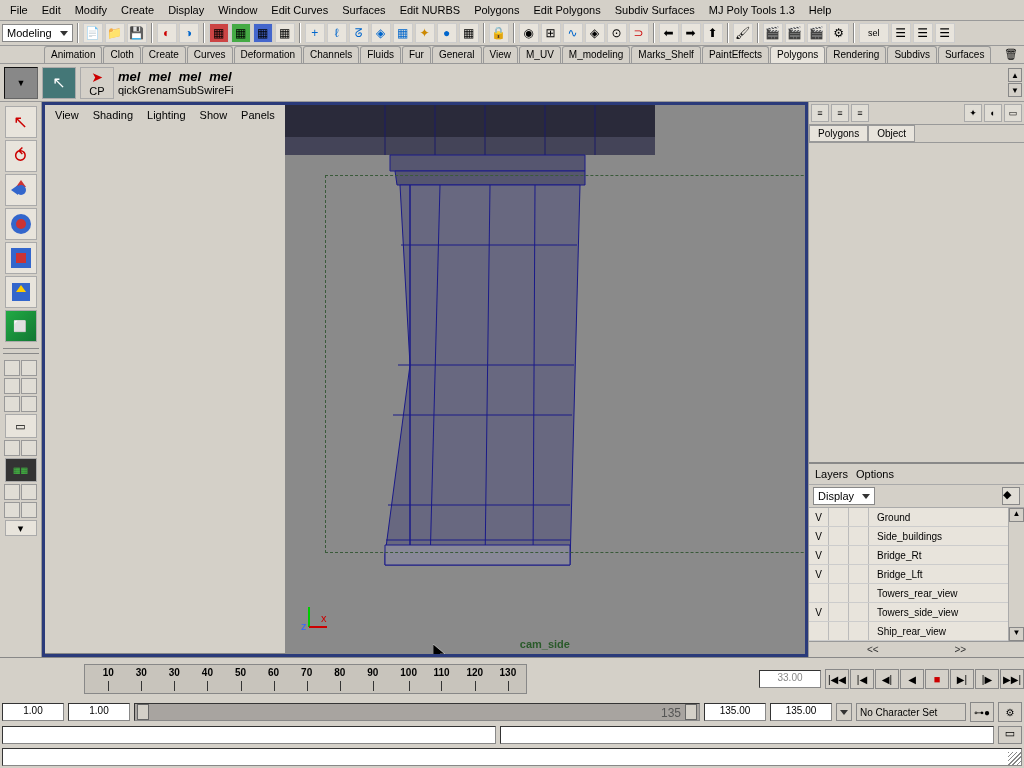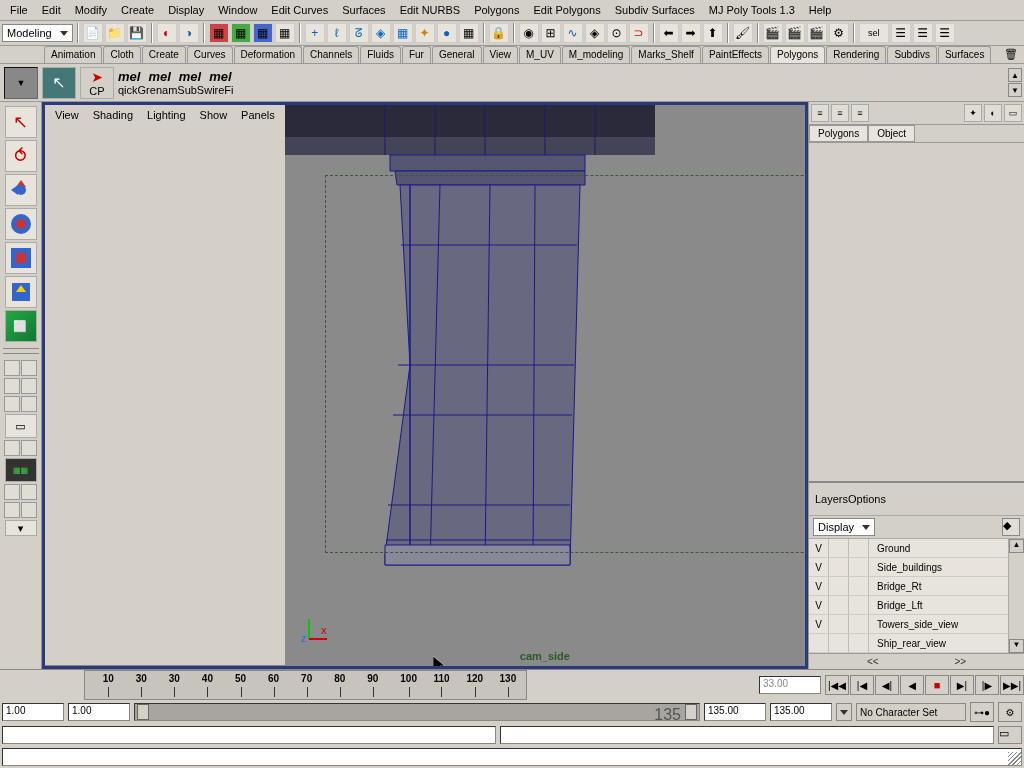--- a/index.html
+++ b/index.html
@@ -34,30 +34,30 @@
 .viewport-label { position: absolute; bottom: 4px; left: 50%; transform: translateX(-50%); color: #2a5a2a; font-size: 11px; font-weight: bold; }
 .axis-indicator { position: absolute; bottom: 20px; left: 14px; }
 .right-panel { width: 216px; background: #d4d0c8; border-left: 1px solid #999; display: flex; flex-direction: column; }
 .right-toolbar { display: flex; padding: 2px; gap: 2px; justify-content: space-between; border-bottom: 1px solid #999; }
 .right-toolbar-group { display: flex; gap: 2px; }
 .small-btn { width: 18px; height: 18px; border: 1px solid #aaa; background: #e0ddd5; display: flex; align-items: center; justify-content: center; font-size: 9px; }
 .channel-tabs { display: flex; border-bottom: 1px solid #999; background: #d4d0c8; }
 .channel-tab { padding: 2px 8px; border: 1px solid #999; background: #e8e4dc; cursor: pointer; font-size: 10px; }
 .channel-body { flex: 1; background: #d4d0c8; }
 .layers-section { border-top: 2px solid #888; }
-.layers-header { display: flex; padding: 10px 6px; border-bottom: 1px solid #aaa; }
+.layers-header { display: flex; padding: 4px 6px; gap: 8px; border-bottom: 1px solid #aaa; }
 .layers-toolbar { display: flex; align-items: center; padding: 2px 4px; gap: 4px; border-bottom: 1px solid #aaa; }
 .new-layer-btn { width: 18px; height: 18px; border: 1px solid #888; margin-left: auto; background: #e0ddd5; }
 .layer-list { max-height: 145px; overflow-y: auto; }
 .layer-row { display: flex; align-items: center; border-bottom: 1px solid #ccc; height: 19px; }
 .layer-cell { width: 20px; height: 18px; border-right: 1px solid #bbb; display: flex; align-items: center; justify-content: center; background: #e8e4dc; font-size: 10px; }
 .layer-name { flex: 1; padding-left: 8px; background: #e8e4dc; height: 18px; display: flex; align-items: center; font-size: 10px; }
 .playback-arrows { display: flex; justify-content: space-around; padding: 2px 20px; border-top: 1px solid #999; }
 .playback-arrows span { font-size: 10px; color: #333; }
-.timeline-area { background: #d4d0c8; border-top: 1px solid #888; }
+.timeline-area { background: #d4d0c8; border-top: 1px solid #888; text-align: center; }
 .timeline-ruler { display: flex; align-items: flex-start; height: 30px; border: 1px solid #888; background: #c8c4bc; position: relative; margin-left: 42px; margin-right: 228px; }
 .tick { position: absolute; top: 2px; font-size: 10px; font-weight: bold; }
 .tick::after { content: ''; position: absolute; top: 14px; left: 50%; width: 1px; height: 10px; background: #333; }
 .timeline-row { display: flex; align-items: center; gap: 4px; padding: 2px; }
 .num-field { width: 62px; height: 18px; background: white; border: 1px inset #888; padding: 1px 3px; font-size: 10px; }
 .range-bar { flex: 1; height: 18px; background: #a8a4a0; border: 1px inset #888; position: relative; }
 .range-handle { position: absolute; left: 2px; top: 0; width: 12px; height: 16px; background: #d4d0c8; border: 1px solid #666; }
 .play-controls { display: flex; gap: 1px; }
 .play-btn { width: 24px; height: 20px; border: 1px solid #888; background: #d4d0c8; display: flex; align-items: center; justify-content: center; font-size: 10px; }
 .char-set { width: 110px; height: 18px; background: #d4d0c8; border: 1px solid #888; padding: 1px 3px; font-size: 10px; display: flex; align-items: center; }
@@ -359,20 +359,26 @@
               <div class="layer-cell"></div>
               <div class="layer-name">Bridge_Rt</div>
             </div>
           <div class="layer-row">
               <div class="layer-cell">V</div>
               <div class="layer-cell"></div>
               <div class="layer-cell"></div>
               <div class="layer-name">Bridge_Lft</div>
             </div>
           <div class="layer-row">
+              <div class="layer-cell"></div>
+              <div class="layer-cell"></div>
+              <div class="layer-cell"></div>
+              <div class="layer-name">Towers_rear_view</div>
+            </div>
+          <div class="layer-row">
               <div class="layer-cell">V</div>
               <div class="layer-cell"></div>
               <div class="layer-cell"></div>
               <div class="layer-name">Towers_side_view</div>
             </div>
           <div class="layer-row">
               <div class="layer-cell"></div>
               <div class="layer-cell"></div>
               <div class="layer-cell"></div>
               <div class="layer-name">Ship_rear_view</div>
@@ -402,41 +408,41 @@
       <span class="tick" style="left:34%">50</span>
       <span class="tick" style="left:41.5%">60</span>
       <span class="tick" style="left:49%">70</span>
       <span class="tick" style="left:56.5%">80</span>
       <span class="tick" style="left:64%">90</span>
       <span class="tick" style="left:71.5%">100</span>
       <span class="tick" style="left:79%">110</span>
       <span class="tick" style="left:86.5%">120</span>
       <span class="tick" style="left:94%">130</span>
     </div>
-    <div class="num-field" style="color:#888;margin:0 4px">33.00</div>
+    <div class="num-field" style="color:#888;margin:12px 4px">33.00</div>
     <div class="play-controls">
       <div class="play-btn">|◀◀</div>
       <div class="play-btn">|◀</div>
       <div class="play-btn">◀|</div>
       <div class="play-btn">◀</div>
       <div class="play-btn">
           <span style="color:#c00">■</span>
         </div>
       <div class="play-btn">▶|</div>
       <div class="play-btn">|▶</div>
       <div class="play-btn">▶▶|</div>
     </div>
   </div>
 
   <div class="timeline-row">
     <div class="num-field">1.00</div>
     <div class="num-field">1.00</div>
     <div class="range-bar">
       <div class="range-handle"></div>
-      <span style="position:absolute;right:18px;top:2px;font-size:16px;color:#555">135</span>
+      <span style="position:absolute;right:18px;top:2px;font-size:12px;color:#555">135</span>
       <div class="range-handle" style="left:auto;right:2px"></div>
     </div>
     <div class="num-field">135.00</div>
     <div class="num-field">135.00</div>
     <div style="width:16px;height:18px;border:1px solid #888;display:flex;align-items:center;justify-content:center">
         <div class="dropdown-arrow"></div>
       </div>
     <div class="char-set">No Character Set</div>
     <div class="play-btn">⊶●</div>
     <div class="play-btn">⚙</div>

